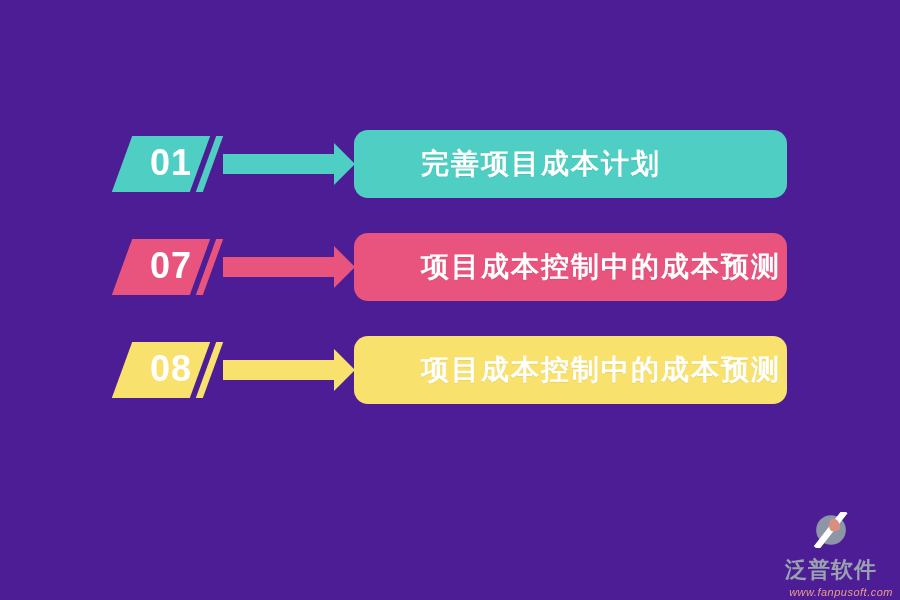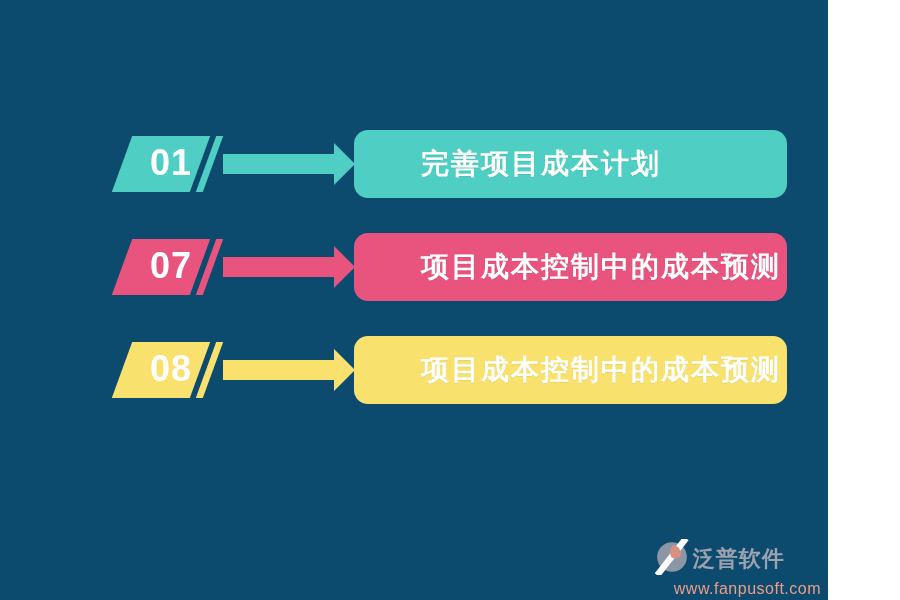--- a/index.html
+++ b/index.html
@@ -3,23 +3,23 @@
 <meta charset="utf-8">
 <style>
   html, body {
     margin: 0;
     padding: 0;
     background: #ffffff;
     font-family: "Liberation Sans", sans-serif;
   }
   .stage {
     position: relative;
-    width: 828px;
+    width: 900px;
     height: 600px;
-    background: #0c4a6e;
+    background: #4c1d95;
     overflow: hidden;
   }
   .rows {
     position: absolute;
     top: 130px;
     left: 0;
     display: flex;
     flex-direction: column;
     gap: 35px;
   }
@@ -105,33 +105,35 @@
   .logo {
     position: absolute;
     right: 7px;
     bottom: 2px;
     text-align: left;
   }
   .logo-top {
     display: flex;
     align-items: center;
     gap: 3px;
+    flex-direction: column;
   }
   .logo-brand {
     font-size: 22px;
     font-weight: bold;
     color: #9AA2AF;
     letter-spacing: 1px;
   }
   .logo-url {
-    font-size: 16px;
+    font-size: 11px;
     color: #EC9E89;
     margin-top: 1px;
     padding-left: 20px;
     letter-spacing: 0.5px;
+    font-style: italic;
   }
 </style>
 </head>
 <body>
 
 <div class="stage">
   <div class="rows">
 
     <div class="row" style="--c: #4FCEC3;">
       <div class="badge">

